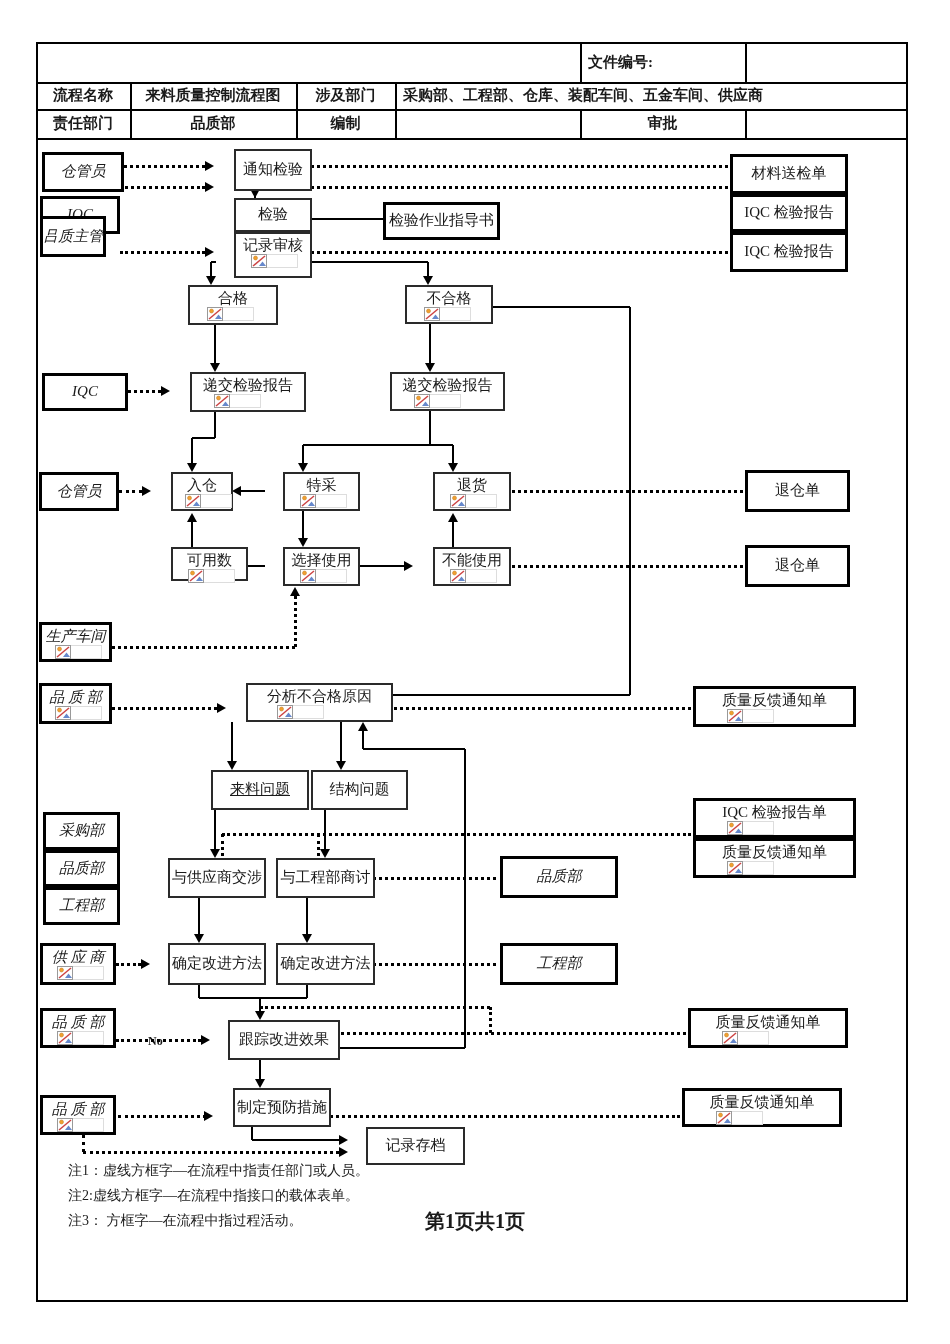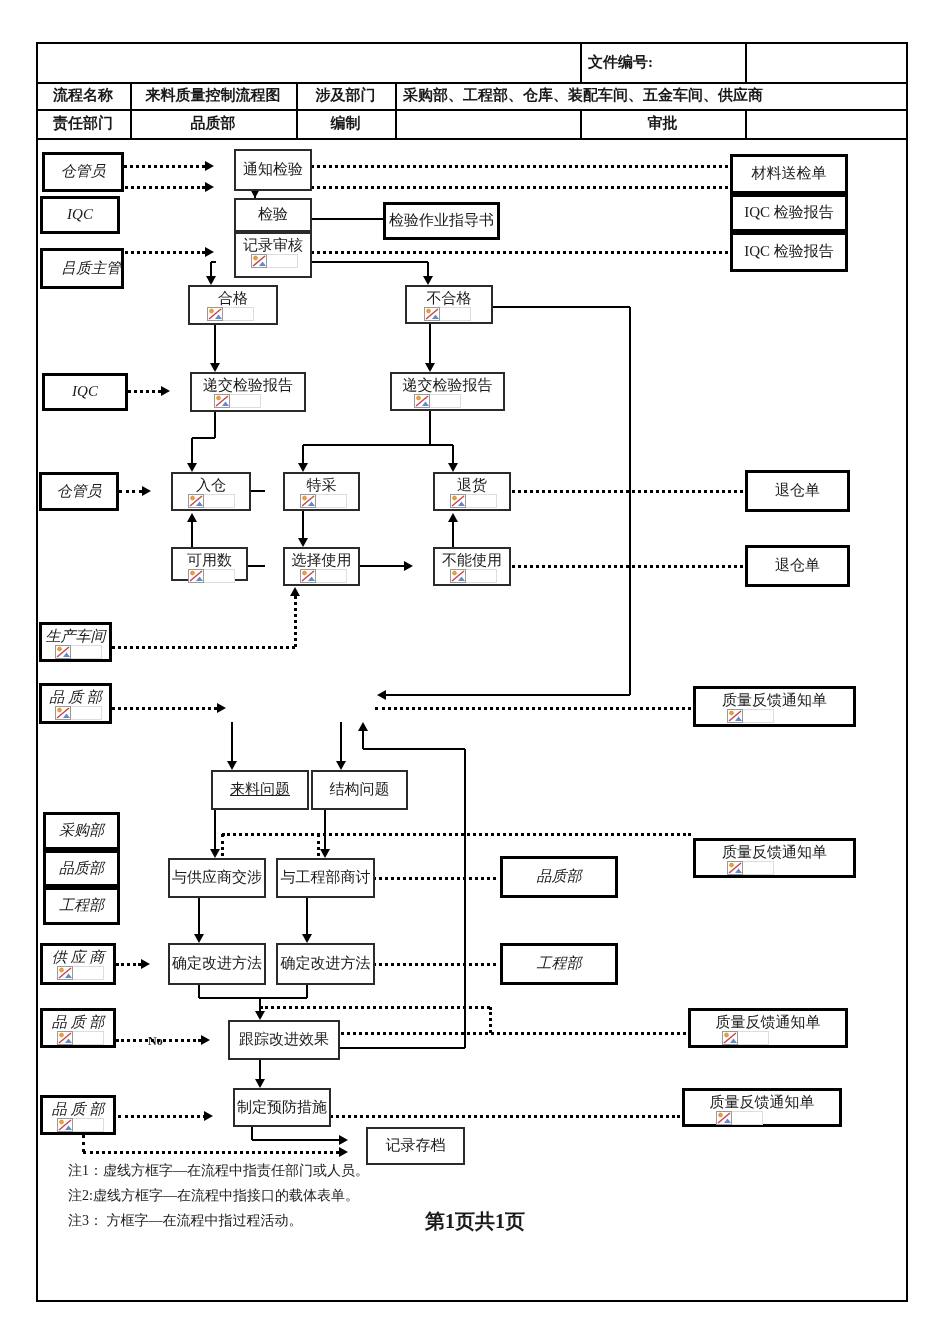--- a/index.html
+++ b/index.html
@@ -173,21 +173,21 @@
       <div class="arr l" style="left: 357px; top: 959px;"></div>
       <div class="arr r" style="left: 201px; top: 1035px;"></div>
       <div class="arr r" style="left: 204px; top: 1111px;"></div>
       <div class="arr r" style="left: 339px; top: 1147px;"></div>
       <div class="node actor" style="left: 42px; top: 152px; width: 82px; height: 40px;">
         <span class="lbl">仓管员</span>
       </div>
       <div class="node actor" style="left: 40px; top: 196px; width: 80px; height: 38px;">
         <span class="lbl">IQC</span>
       </div>
-      <div class="node actor" style="left: 40px; top: 248px; width: 84px; height: 41px; align-items: flex-end;">
+      <div class="node actor" style="left: 40px; top: 216px; width: 66px; height: 41px;">
         <span class="lbl">吕质主管</span>
       </div>
       <div class="node process" style="left: 216px; top: 149px; width: 78px; height: 42px;">
         <span class="lbl">通知检验</span>
       </div>
       <div class="node process" style="left: 216px; top: 198px; width: 78px; height: 34px;">
         <span class="lbl">检验</span>
       </div>
       <div class="node process has-icon" style="left: 216px; top: 232px; width: 78px; height: 46px;">
         <span class="lbl">记录审核</span>
@@ -260,21 +260,21 @@
             <circle cx="4.5" cy="4" r="2" fill="#f0a030" stroke="#c07820" stroke-width="0.5"></circle>
             <path d="M2 12 L14 2" stroke="#cc4444" stroke-width="1.5" fill="none"></path>
             <path d="M8 12 L15 12 L11.5 7.5 Z" fill="#6688cc"></path>
           </svg>
           <span class="icon-frame"></span>
         </span>
       </div>
       <div class="node actor" style="left: 39px; top: 472px; width: 80px; height: 39px;">
         <span class="lbl">仓管员</span>
       </div>
-      <div class="node process has-icon" style="left: 153px; top: 472px; width: 80px; height: 39px;">
+      <div class="node process has-icon" style="left: 153px; top: 472px; width: 62px; height: 39px;">
         <span class="lbl">入仓</span>
         <span class="icon-row">
           <svg width="16" height="14" viewBox="0 0 16 14">
             <rect x="0.5" y="0.5" width="15" height="13" fill="#fff" stroke="#999"></rect>
             <circle cx="4.5" cy="4" r="2" fill="#f0a030" stroke="#c07820" stroke-width="0.5"></circle>
             <path d="M2 12 L14 2" stroke="#cc4444" stroke-width="1.5" fill="none"></path>
             <path d="M8 12 L15 12 L11.5 7.5 Z" fill="#6688cc"></path>
           </svg>
           <span class="icon-frame"></span>
         </span>
@@ -362,20 +362,32 @@
         <span class="icon-row">
           <svg width="16" height="14" viewBox="0 0 16 14">
             <rect x="0.5" y="0.5" width="15" height="13" fill="#fff" stroke="#999"></rect>
             <circle cx="4.5" cy="4" r="2" fill="#f0a030" stroke="#c07820" stroke-width="0.5"></circle>
             <path d="M2 12 L14 2" stroke="#cc4444" stroke-width="1.5" fill="none"></path>
             <path d="M8 12 L15 12 L11.5 7.5 Z" fill="#6688cc"></path>
           </svg>
           <span class="icon-frame"></span>
         </span>
       </div>
+      <div class="node process has-icon" style="left: 228px; top: 683px; width: 147px; height: 39px;">
+        <span class="lbl">分析不合格原因</span>
+        <span class="icon-row">
+          <svg width="16" height="14" viewBox="0 0 16 14">
+            <rect x="0.5" y="0.5" width="15" height="13" fill="#fff" stroke="#999"></rect>
+            <circle cx="4.5" cy="4" r="2" fill="#f0a030" stroke="#c07820" stroke-width="0.5"></circle>
+            <path d="M2 12 L14 2" stroke="#cc4444" stroke-width="1.5" fill="none"></path>
+            <path d="M8 12 L15 12 L11.5 7.5 Z" fill="#6688cc"></path>
+          </svg>
+          <span class="icon-frame"></span>
+        </span>
+      </div>
       <div class="node doc has-icon" style="left: 693px; top: 686px; width: 163px; height: 41px;">
         <span class="lbl">质量反馈通知单</span>
         <span class="icon-row">
           <svg width="16" height="14" viewBox="0 0 16 14">
             <rect x="0.5" y="0.5" width="15" height="13" fill="#fff" stroke="#999"></rect>
             <circle cx="4.5" cy="4" r="2" fill="#f0a030" stroke="#c07820" stroke-width="0.5"></circle>
             <path d="M2 12 L14 2" stroke="#cc4444" stroke-width="1.5" fill="none"></path>
             <path d="M8 12 L15 12 L11.5 7.5 Z" fill="#6688cc"></path>
           </svg>
           <span class="icon-frame"></span>
@@ -388,20 +400,32 @@
         <span class="lbl">结构问题</span>
       </div>
       <div class="node actor" style="left: 43px; top: 812px; width: 77px; height: 38px;">
         <span class="lbl">采购部</span>
       </div>
       <div class="node actor" style="left: 43px; top: 850px; width: 77px; height: 37px;">
         <span class="lbl">品质部</span>
       </div>
       <div class="node actor" style="left: 43px; top: 887px; width: 77px; height: 38px;">
         <span class="lbl">工程部</span>
+      </div>
+      <div class="node doc has-icon" style="left: 693px; top: 798px; width: 163px; height: 40px;">
+        <span class="lbl">IQC 检验报告单</span>
+        <span class="icon-row">
+          <svg width="16" height="14" viewBox="0 0 16 14">
+            <rect x="0.5" y="0.5" width="15" height="13" fill="#fff" stroke="#999"></rect>
+            <circle cx="4.5" cy="4" r="2" fill="#f0a030" stroke="#c07820" stroke-width="0.5"></circle>
+            <path d="M2 12 L14 2" stroke="#cc4444" stroke-width="1.5" fill="none"></path>
+            <path d="M8 12 L15 12 L11.5 7.5 Z" fill="#6688cc"></path>
+          </svg>
+          <span class="icon-frame"></span>
+        </span>
       </div>
       <div class="node doc has-icon" style="left: 693px; top: 838px; width: 163px; height: 40px;">
         <span class="lbl">质量反馈通知单</span>
         <span class="icon-row">
           <svg width="16" height="14" viewBox="0 0 16 14">
             <rect x="0.5" y="0.5" width="15" height="13" fill="#fff" stroke="#999"></rect>
             <circle cx="4.5" cy="4" r="2" fill="#f0a030" stroke="#c07820" stroke-width="0.5"></circle>
             <path d="M2 12 L14 2" stroke="#cc4444" stroke-width="1.5" fill="none"></path>
             <path d="M8 12 L15 12 L11.5 7.5 Z" fill="#6688cc"></path>
           </svg>

